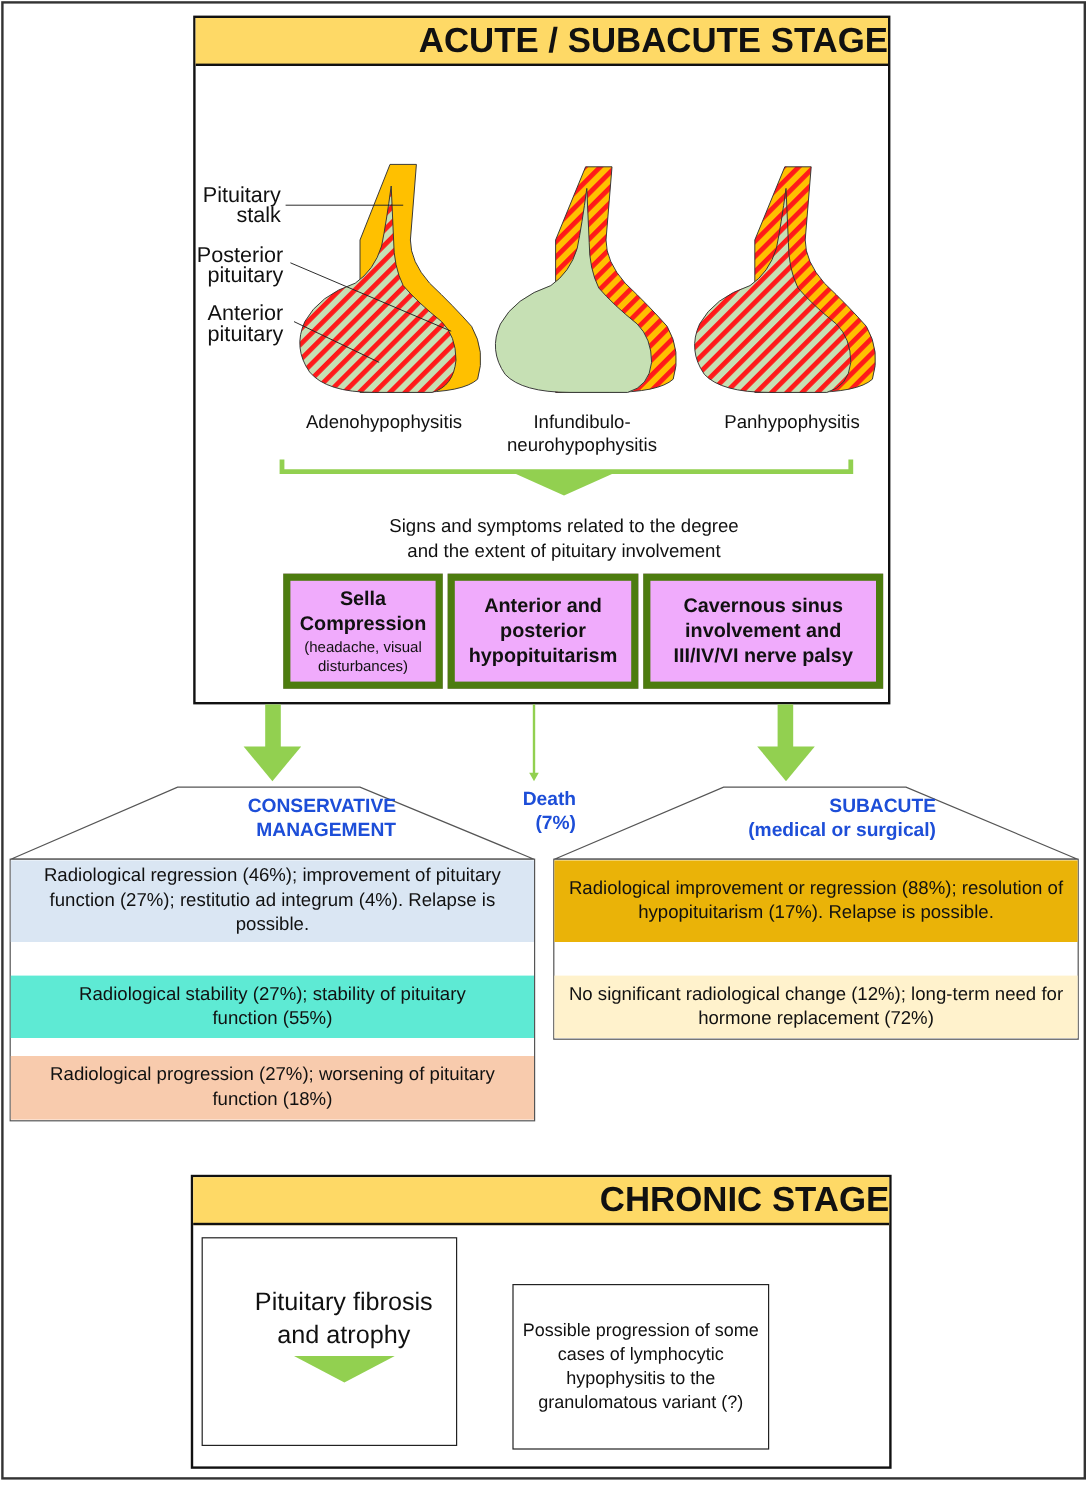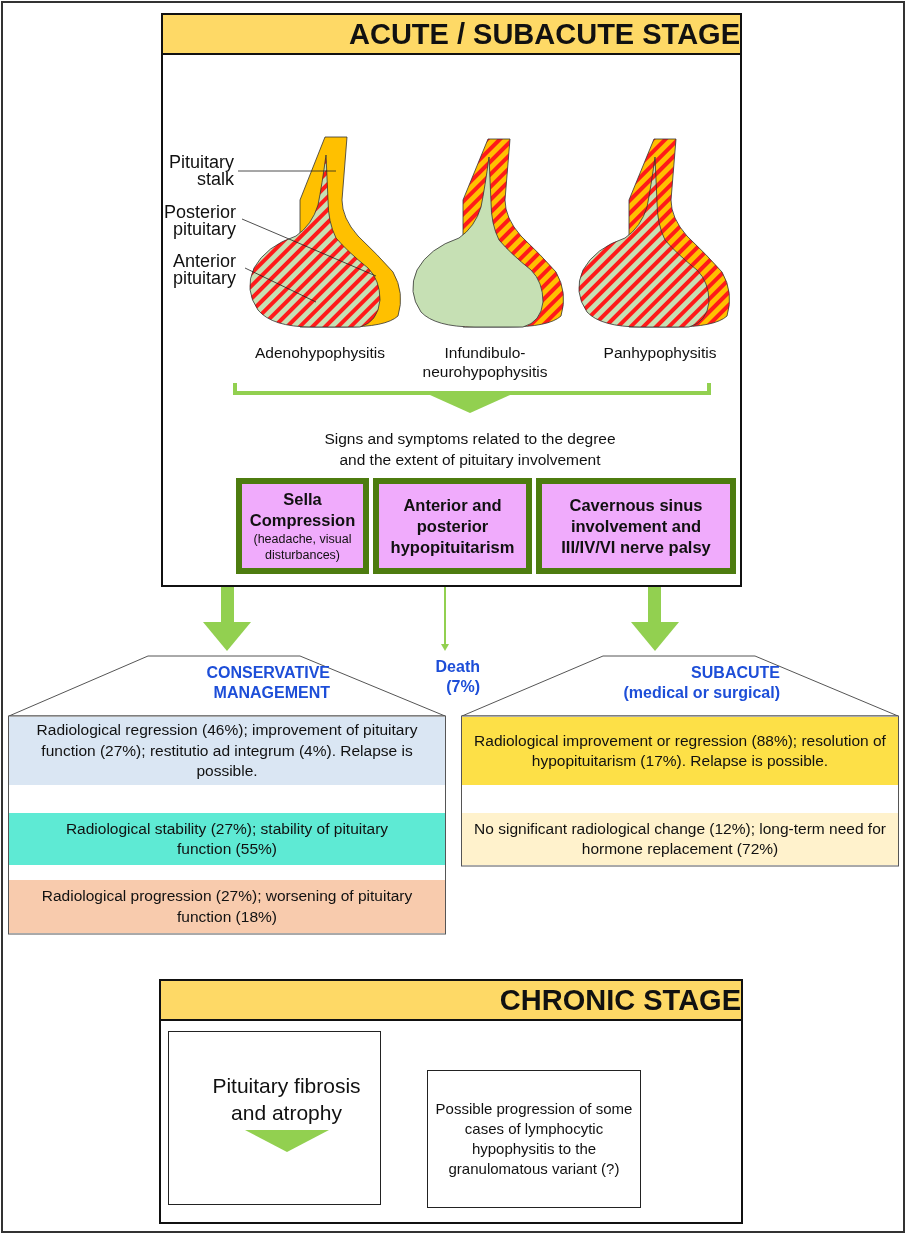--- a/index.html
+++ b/index.html
@@ -137,21 +137,21 @@
 
 <div class="abs outcome-title" style="left:400px; top:657px; width:80px;">
   <div>Death</div>
   <div>(7%)</div>
 </div>
 
 <div class="abs outcome-title" style="left:580px; top:663px; width:200px;">
   <div>SUBACUTE</div>
   <div>(medical or surgical)</div>
 </div>
-<div class="abs band" style="left:462px; top:717px; width:436px; height:68px; background:#fde047; padding:0 10px;">Radiological improvement or regression (88%); resolution of hypopituitarism (17%). Relapse is possible.</div>
+<div class="abs band" style="left:462px; top:717px; width:436px; height:68px; background:#eab308; padding:0 10px;">Radiological improvement or regression (88%); resolution of hypopituitarism (17%). Relapse is possible.</div>
 <div class="abs band" style="left:462px; top:813px; width:436px; height:52px; background:#fff2cc;">No significant radiological change (12%); long-term need for hormone replacement (72%)</div>
 
 <div class="abs stage-box" style="left:159px; top:979px; width:584px; height:245px;">
   <div class="stage-header">CHRONIC STAGE</div>
 </div>
 <div class="abs inner-box" style="left:168px; top:1031px; width:213px; height:174px;padding-left:24px;">
   <div style="font-size:21px; line-height:27px; width:170px; margin-top:-4px;">Pituitary fibrosis and atrophy</div>
   <svg width="84" height="24" style="margin:4px 0 6px;">
     <polygon points="0,0 84,0 42,22" fill="#92d050"></polygon>
   </svg>

